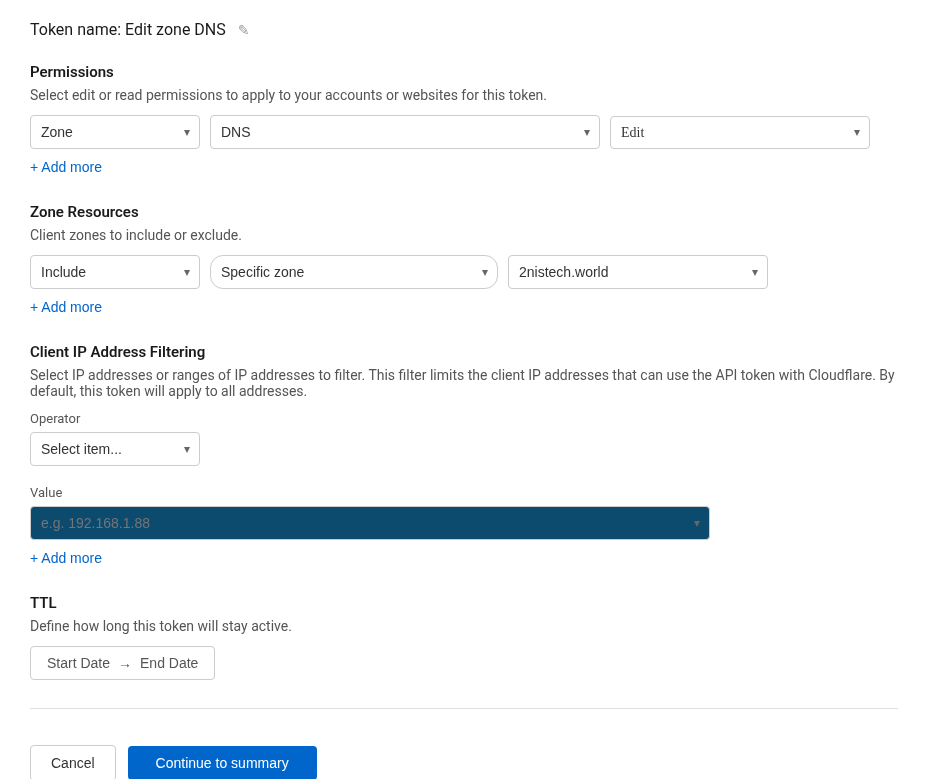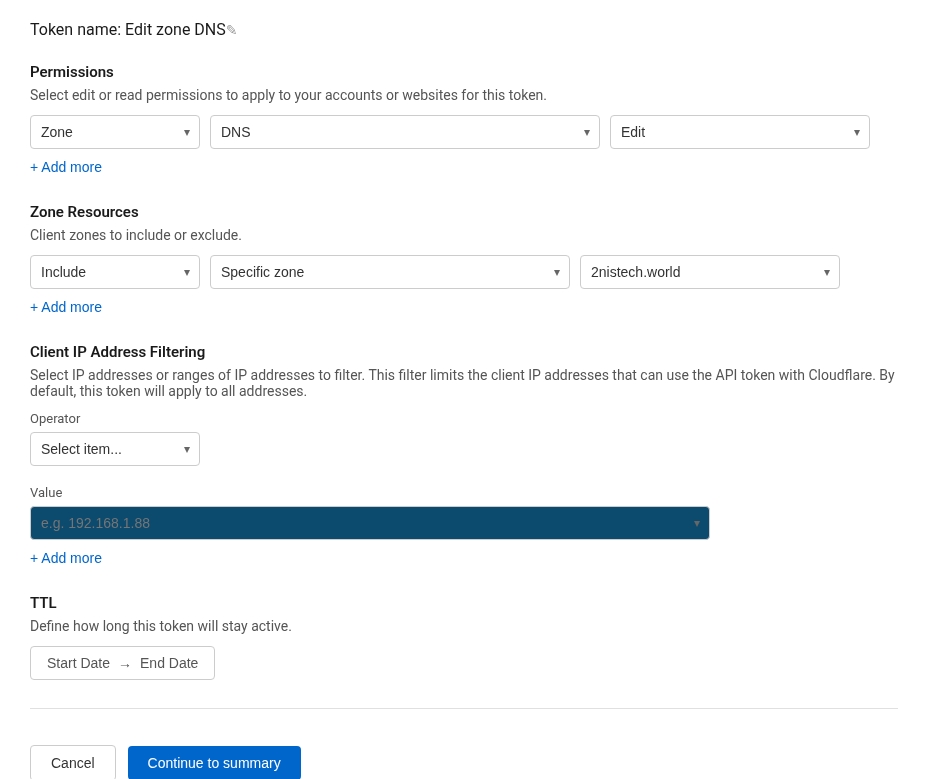--- a/index.html
+++ b/index.html
@@ -9,21 +9,21 @@
       color: #333;
       background: #fff;
       padding: 20px 30px;
     }
     .page-title {
       font-size: 16px;
       font-weight: 400;
       color: #1a1a1a;
       display: flex;
       align-items: center;
-      gap: 0;
+      gap: 12px;
       margin-bottom: 24px;
     }
     .edit-icon {
       color: #999;
       cursor: pointer;
       font-size: 14px;
     }
     .section {
       margin-bottom: 28px;
     }
@@ -64,22 +64,22 @@
     .select-wrapper::after {
       content: '▾';
       position: absolute;
       right: 10px;
       pointer-events: none;
       color: #666;
       font-size: 12px;
     }
     .select-sm { width: 170px; }
     .select-md { width: 390px; }
-    .select-lg { width: 260px; }
-    .select-zone { width: 360px; }
+    .select-lg { width: 260px; font-family: Liberation Serif, serif; }
+    .select-zone { width: 288px; border-radius: 13px; }
     .select-zone-name { width: 260px; }
     .select-operator { width: 170px; }
 
     .add-more {
       color: #0066cc;
       font-size: 14px;
       cursor: pointer;
       background: none;
       border: none;
       padding: 0;
@@ -165,21 +165,21 @@
       border-radius: 4px;
       padding: 9px 20px;
       font-size: 14px;
       color: #333;
       cursor: pointer;
     }
     .btn-continue {
       border: none;
       background: #0066cc;
       border-radius: 4px;
-      padding: 9px 20px;
+      padding: 9px 28px;
       font-size: 14px;
       color: #fff;
       cursor: pointer;
       font-weight: 500;
     }
   </style>
 </head>
 <body>
 
 <div class="page-title">

